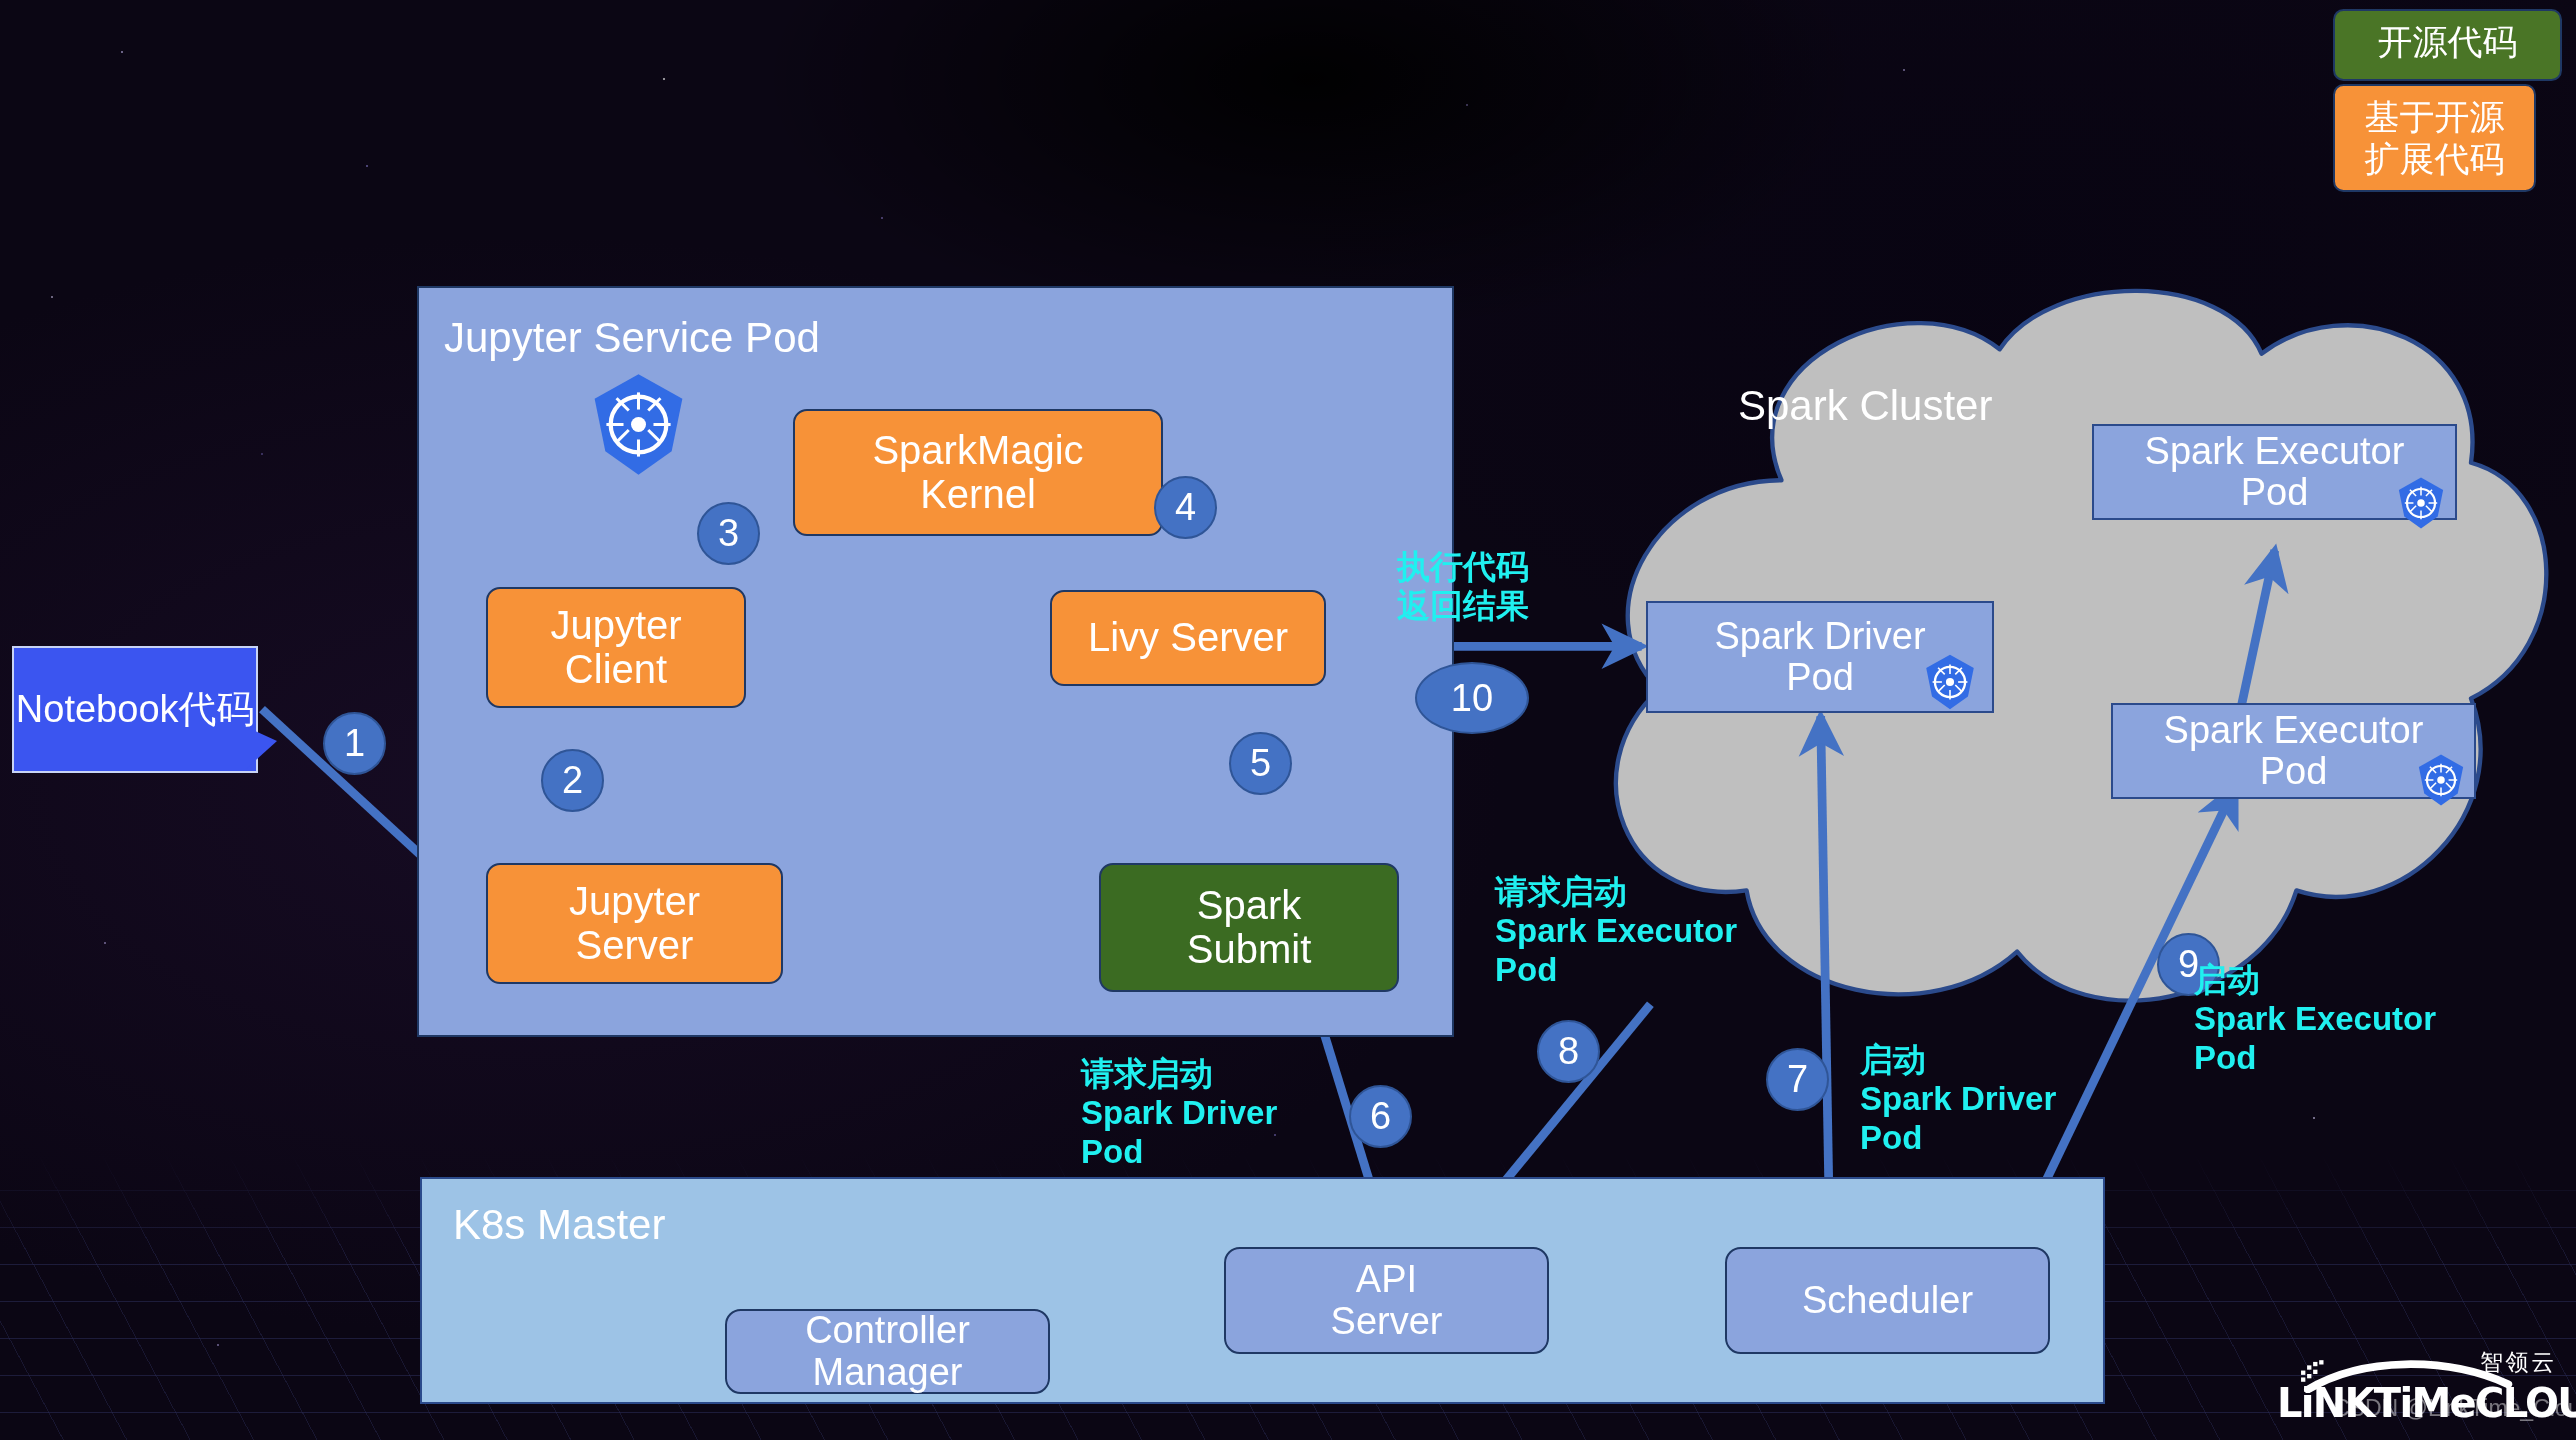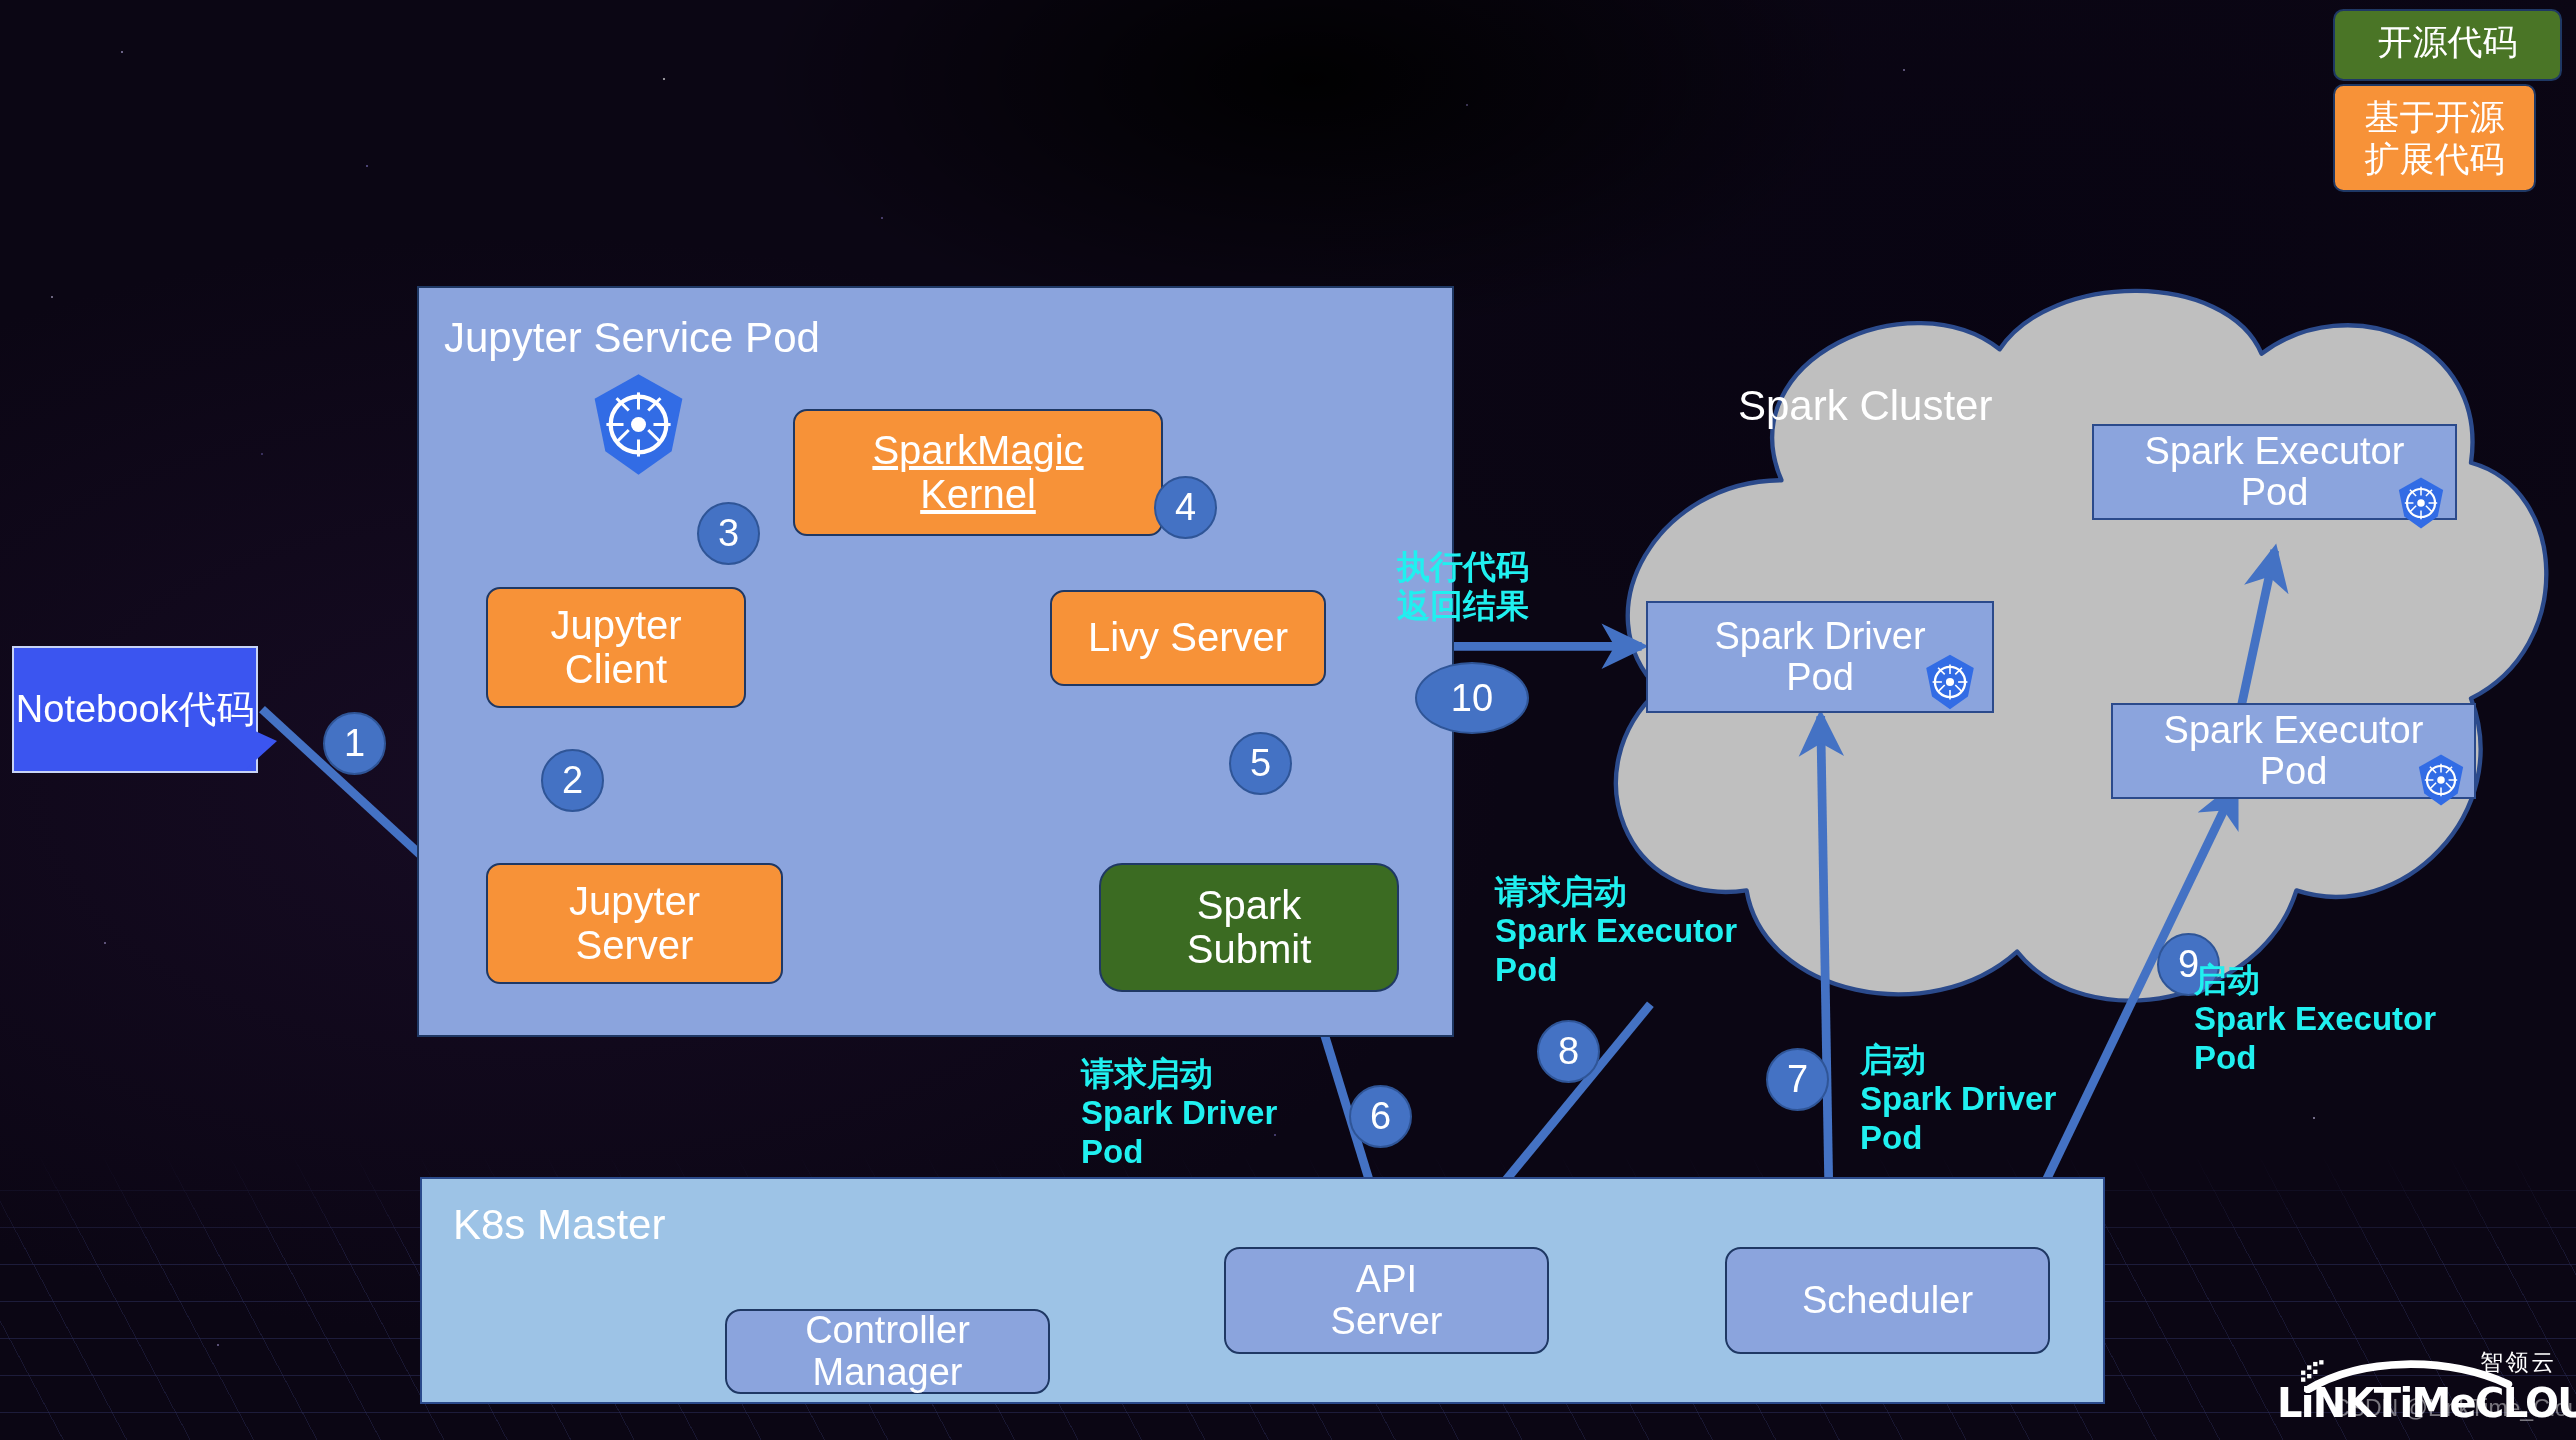--- a/index.html
+++ b/index.html
@@ -54,21 +54,21 @@
 
   
   .node{
     position:absolute;display:flex;align-items:center;justify-content:center;
     text-align:center;color:#fff;line-height:1.08;
     border:2.6px solid #1f3864;box-sizing:border-box;
   }
   .node span{display:block;}
 
   .orange{background:#f79238;border-radius:14px;font-size:40px;}
-  .green {background:#3b6b22;border-radius:23px;font-size:40px;}
+  .green {background:#3b6b22;border-radius:14px;font-size:40px;}
   .lav   {background:#8ba4dd;border-radius:15.7px;font-size:38px;}
   .podbox{background:#8ba4dd;border:2.6px solid #2b4a8b;border-radius:0;font-size:38px;}
 
   
   #jupyter-pod{
     left:417px;top:286px;width:1037px;height:751px;
     background:#8ba4dd;border:2.6px solid #1f3864;box-sizing:border-box;
   }
   #k8s-master{
     left:420px;top:1177px;width:1685px;height:227px;
@@ -208,21 +208,21 @@
   <div class="node orange" style="left:486px;top:863px;width:297px;height:121px;">
     <span style="white-space:pre-line">Jupyter
 Server</span>
   </div>
 
   <div class="node orange" style="left:486px;top:587px;width:260px;height:121px;">
     <span style="white-space:pre-line">Jupyter
 Client</span>
   </div>
 
-  <div class="node orange" style="left:793px;top:409px;width:370px;height:127px;text-decoration:underline;">
+  <div class="node orange" style="left:793px;top:409px;width:370px;height:127px;">
     <span style="white-space:pre-line">SparkMagic
 Kernel</span>
   </div>
 
   <div class="node orange" style="left:1050px;top:590px;width:276px;height:96px;">
     <span style="white-space:pre-line">Livy Server</span>
   </div>
 
   <div class="node green" style="left:1099px;top:863px;width:300px;height:129px;">
     <span style="white-space:pre-line">Spark

